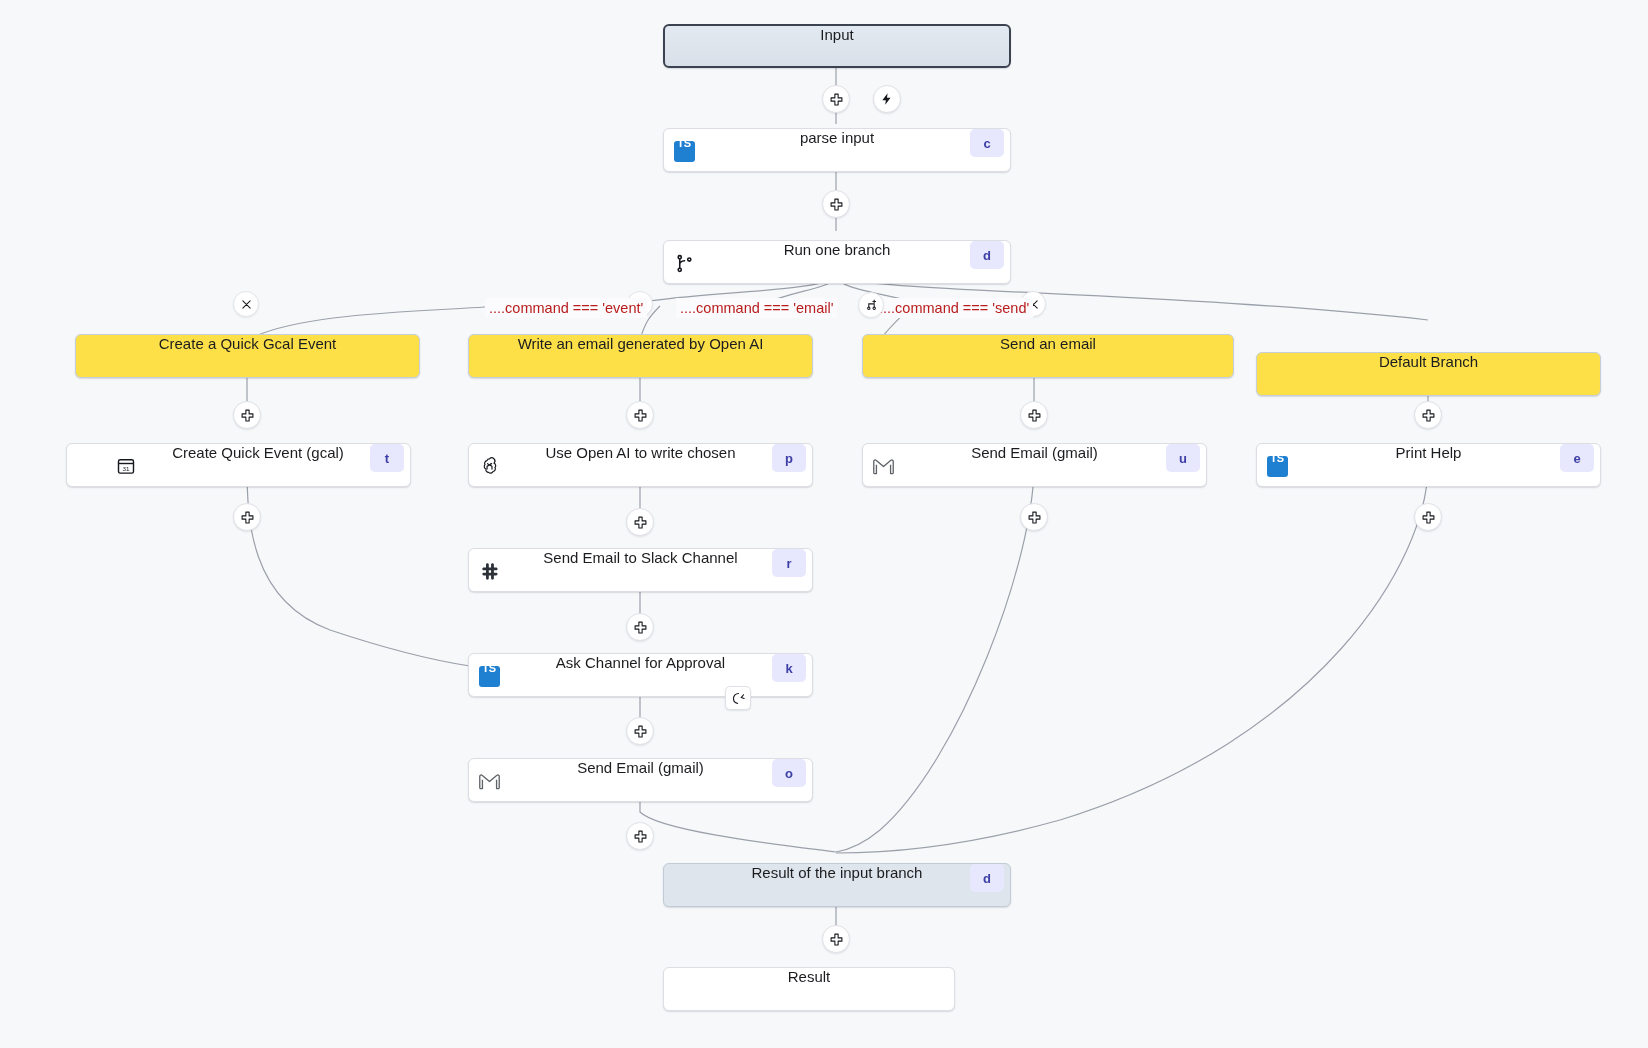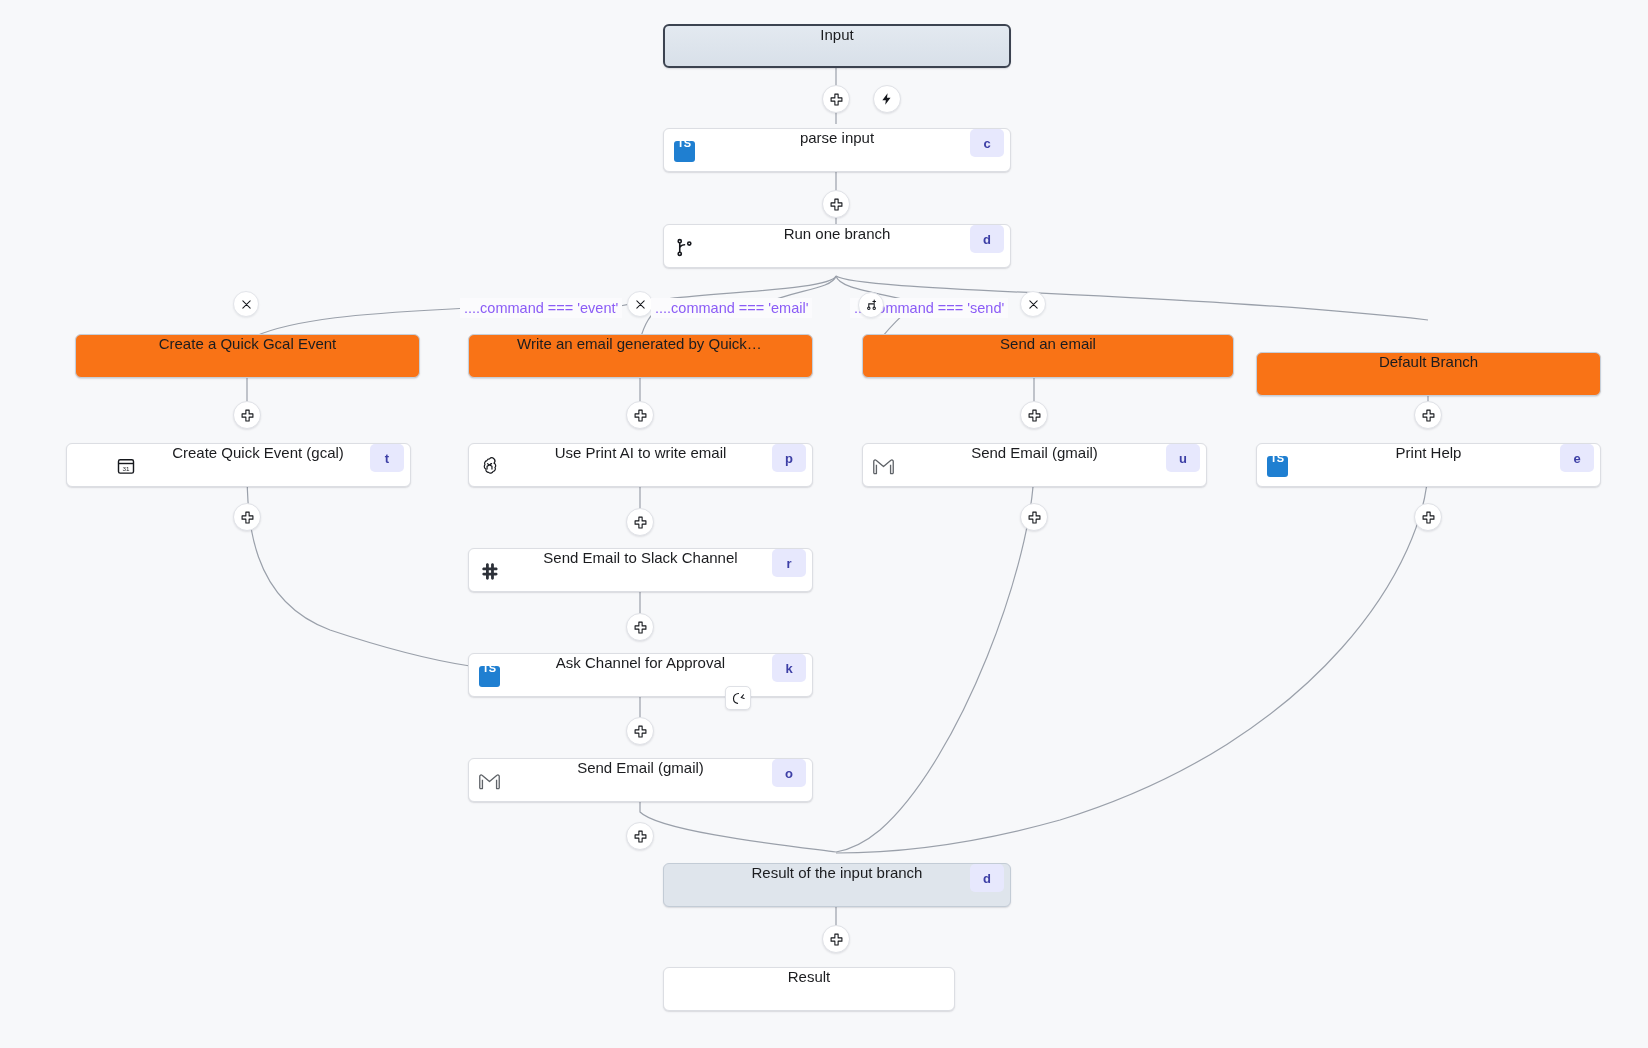--- a/index.html
+++ b/index.html
@@ -37,21 +37,21 @@
 
   
   .node.grey {
     background:#dfe5ec;
     border:1px solid #c3ccd6;
   }
   .node.grey.strong {
     border:2px solid #3c4350;
     background:linear-gradient(180deg,#e3e9f0,#d8e0e9);
   }
-  .node.branch-head { background:#f97316; border:1px solid #c6cfd9; }
+  .node.branch-head { background:#fde047; border:1px solid #c6cfd9; }
 
   
   .kbd {
     width:34px; min-width:34px; height:28px; margin-right:6px;
     background:#e7e8fd; color:#3d3fa6;
     border-radius:5px;
     display:flex; align-items:center; justify-content:center;
     font-size:13px; font-weight:700;
   }
 
@@ -78,24 +78,25 @@
     position:absolute; width:26px; height:26px; border-radius:50%;
     background:#fff; border:1px solid #e3e5ea;
     box-shadow:0 1px 2px rgba(16,20,40,.08);
     display:flex; align-items:center; justify-content:center;
     z-index:6;
   }
   
   .cond {
     position:absolute;
     background:#fbfbfd;
-    font-size:14.5px; color:#8b5cf6;
+    font-size:14.5px; color:#b91c1c;
     padding:2px 4px;
     white-space:nowrap;
     z-index:4;
+    margin-left:25px;
   }
   
   .suspend {
     position:absolute; width:26px; height:24px;
     background:#fff; border:1px solid #dfe1e6; border-radius:5px;
     box-shadow:0 1px 2px rgba(16,20,40,.10);
     display:flex; align-items:center; justify-content:center;
     z-index:5;
   }
   
@@ -171,21 +172,21 @@
     <span class="label">parse input</span>
     <span class="kbd">c</span>
   </div>
 
   <div class="plus" style="left:822px; top:190px;">
     <svg width="13" height="13" viewBox="0 0 24 24">
       <path d="M9 2h6v7h7v6h-7v7H9v-7H2V9h7z" fill="none" stroke="#16181d" stroke-width="2" stroke-linejoin="round"></path>
     </svg>
   </div>
 
-  <div class="node" style="left:663px; top:224px; width:348px;">
+  <div class="node" style="left:663px; top:240px; width:348px;">
     <span class="icon">
       <svg width="19" height="19" viewBox="0 0 24 24" fill="none" stroke="#16181d" stroke-width="2" stroke-linecap="round">
         <circle cx="6" cy="4" r="2"></circle>
           <circle cx="6" cy="20" r="2"></circle>
           <circle cx="18" cy="7" r="2"></circle>
         <path d="M6 6v12M6 13c0-3 2-4 6-4.5"></path>
       </svg>
     </span>
     <span class="label">Run one branch</span>
     <span class="kbd">d</span>
@@ -221,21 +222,21 @@
   <div class="cond" style="left:850px; top:298px;">....command === 'send'</div>
 
   <div class="node grey branch-head" style="left:75px; top:334px; width:345px;">
     <span class="spacer"></span>
     <span class="label">Create a Quick Gcal Event</span>
     <span class="spacer"></span>
   </div>
 
   <div class="node grey branch-head" style="left:468px; top:334px; width:345px;">
     <span class="spacer"></span>
-    <span class="label">Write an email generated by Quick AI</span>
+    <span class="label">Write an email generated by Open AI</span>
     <span class="spacer"></span>
   </div>
 
   <div class="node grey branch-head" style="left:862px; top:334px; width:372px;">
     <span class="spacer"></span>
     <span class="label">Send an email</span>
     <span class="spacer"></span>
   </div>
 
   <div class="node grey branch-head" style="left:1256px; top:352px; width:345px;">
@@ -277,21 +278,21 @@
     <span class="kbd">t</span>
   </div>
 
   <div class="node" style="left:468px; top:443px; width:345px;">
     <span class="icon">
       <svg width="21" height="21" viewBox="0 0 24 24" fill="none" stroke="#16181d" stroke-width="1.35" stroke-linejoin="round">
         <path d="M12 3.2a3.1 3.1 0 0 0-2.95 2.13 3.1 3.1 0 0 0-2.2 4.6 3.1 3.1 0 0 0 1.12 4.95 3.1 3.1 0 0 0 3.03 3.9 3.1 3.1 0 0 0 5.05-1.1 3.1 3.1 0 0 0 2.2-4.6 3.1 3.1 0 0 0-1.12-4.95A3.1 3.1 0 0 0 12 3.2z"></path>
         <path d="M9.2 8.6l5.6 3.2v3.6M14.8 8.6L9.2 11.8v3.6M8.9 12.1l5.9-3.4"></path>
       </svg>
     </span>
-    <span class="label">Use Print AI to write email</span>
+    <span class="label">Use Open AI to write chosen</span>
     <span class="kbd">p</span>
   </div>
 
   <div class="node" style="left:862px; top:443px; width:345px;">
     <span class="icon">
       <svg width="23" height="19" viewBox="0 0 26 20" fill="none" stroke="#5f6368" stroke-width="1.5" stroke-linejoin="round">
         <path d="M2 18V4.2c0-1.4 1.6-2.1 2.6-1.2L13 10l8.4-7c1-.9 2.6-.2 2.6 1.2V18"></path>
         <path d="M2 18h3V8M24 18h-3V8"></path>
       </svg>
     </span>

